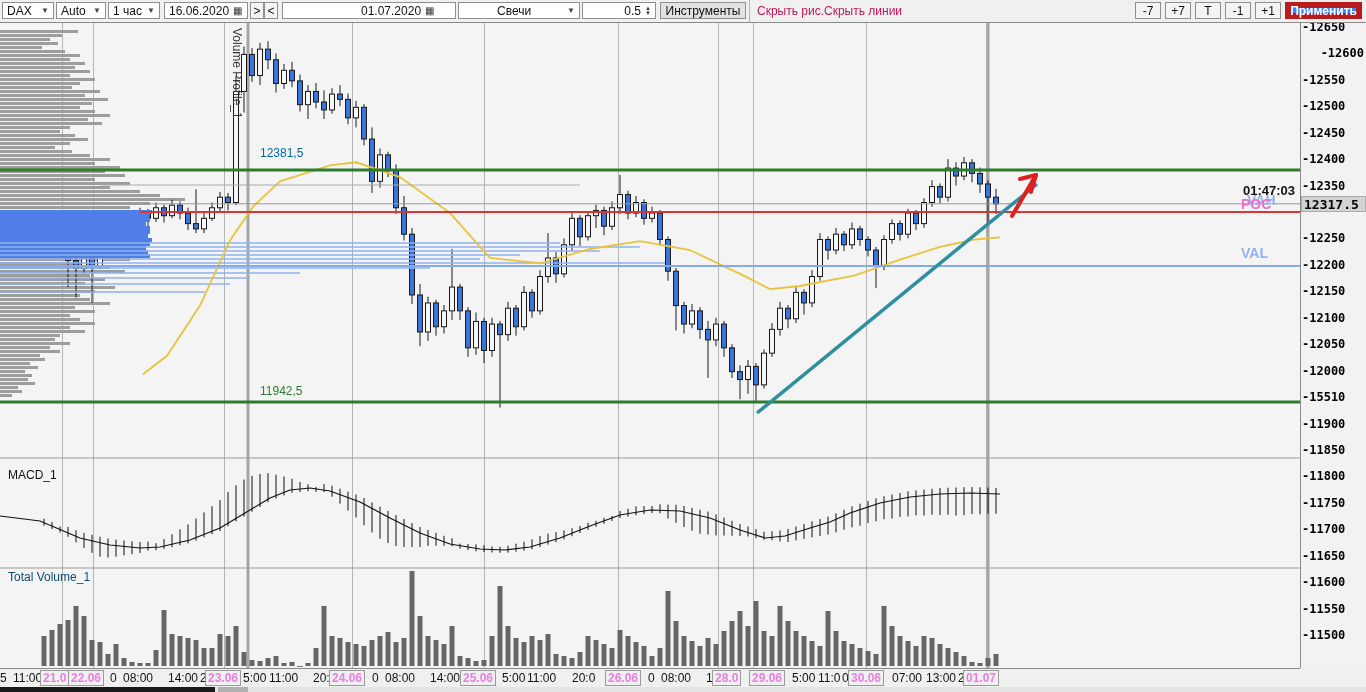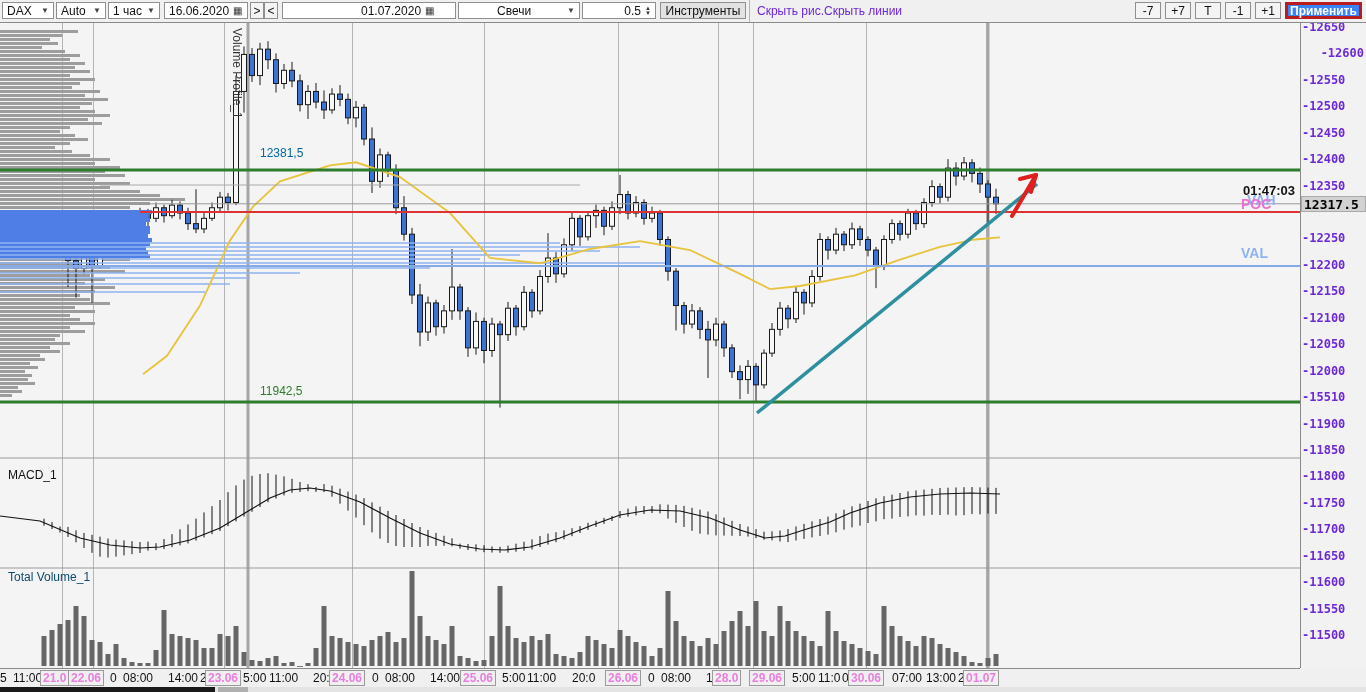--- a/index.html
+++ b/index.html
@@ -8,43 +8,43 @@
   
   #toolbar{position:absolute;left:0;top:0;width:1366px;height:22px;background:#f0f0f0;
            border-bottom:1px solid #8a8a8a;z-index:30;font-size:12px;color:#111;}
   .tb{position:absolute;top:2px;height:17px;background:#fff;border:1px solid #8f8f8f;
       display:flex;align-items:center;box-sizing:border-box;padding:0 4px;}
   .tb .caret{margin-left:auto;font-size:8px;color:#444;}
   .tbbtn{position:absolute;top:2px;height:17px;border:1px solid #8f8f8f;background:#f4f4f4;
          box-sizing:border-box;display:flex;align-items:center;justify-content:center;
          font-size:12px;color:#111;}
   .flat{position:absolute;top:3px;height:16px;display:flex;align-items:center;
-        font-size:12px;color:#6d28d9;}
+        font-size:12px;color:#be185d;}
   .calicon{font-size:10px;color:#333;margin-left:4px;line-height:10px;}
-  #apply-btn{background:#3b82f6;color:#fff;border:3px solid #b91c1c;font-weight:bold;}
+  #apply-btn{background:#3b82f6;color:#fff;border:6px solid #b91c1c;font-weight:bold;}
   #spin-arrows{display:flex;flex-direction:column;font-size:6px;line-height:5px;color:#333;margin-left:4px;}
   .vsep{position:absolute;top:0;width:1px;height:22px;background:#b5b5b5;}
   
   #chart-svg{position:absolute;left:0;top:0;z-index:1;}
   .ovl{position:absolute;z-index:10;pointer-events:none;}
   #vp-label{left:230px;top:28px;color:#333;font-size:12px;transform-origin:0 0;
             transform:rotate(90deg) translateY(-14px);white-space:nowrap;}
   #macd-label{left:8px;top:468px;font-size:12px;color:#111;}
   #tv-label{left:8px;top:570px;font-size:12px;color:#0c4a6e;}
   #upper-level-label{left:260px;top:146px;font-size:12px;color:#0369a1;}
   #lower-level-label{left:260px;top:384px;font-size:12px;color:#2d7d2d;}
   #vah-label{left:1247px;top:192px;font-size:14px;color:#8fb3f2;font-weight:bold;}
   #poc-label{left:1241px;top:196px;font-size:14px;color:#ef6fd0;font-weight:bold;}
   #val-label{left:1241px;top:245px;font-size:14px;color:#8fb3f2;font-weight:bold;}
   #countdown{left:1155px;top:183px;width:140px;text-align:right;font-size:13px;
              color:#111;font-weight:bold;}
   
   #price-axis{position:absolute;left:1300px;top:22px;width:66px;height:646px;
               background:#f2f2f2;border-left:1px solid #8a8a8a;z-index:20;}
-  .ptick{position:absolute;left:1px;width:62px;font-size:12px;font-weight:bold;color:#6d28d9;
+  .ptick{position:absolute;left:1px;width:62px;font-size:12px;font-weight:bold;color:#000000;
          font-family:"DejaVu Sans Mono","Liberation Mono",monospace;white-space:nowrap;}
   #cur-price{position:absolute;left:0;width:65px;height:16px;background:#d2d2d2;
              border:1px solid #aaa;box-sizing:border-box;font-size:13px;font-weight:bold;
              color:#000;text-align:left;padding-left:2px;
              font-family:"DejaVu Sans Mono","Liberation Mono",monospace;}
   
   #time-axis{position:absolute;left:0;top:668px;width:1300px;height:18px;background:#f0f0f0;
              border-top:1px solid #8a8a8a;z-index:20;overflow:hidden;}
   .ttick{position:absolute;top:2px;font-size:12px;color:#111;white-space:nowrap;}
   .tdate{color:#e87fe0;font-weight:bold;border:1px solid #9a9a9a;padding:0 2px;top:1px;

